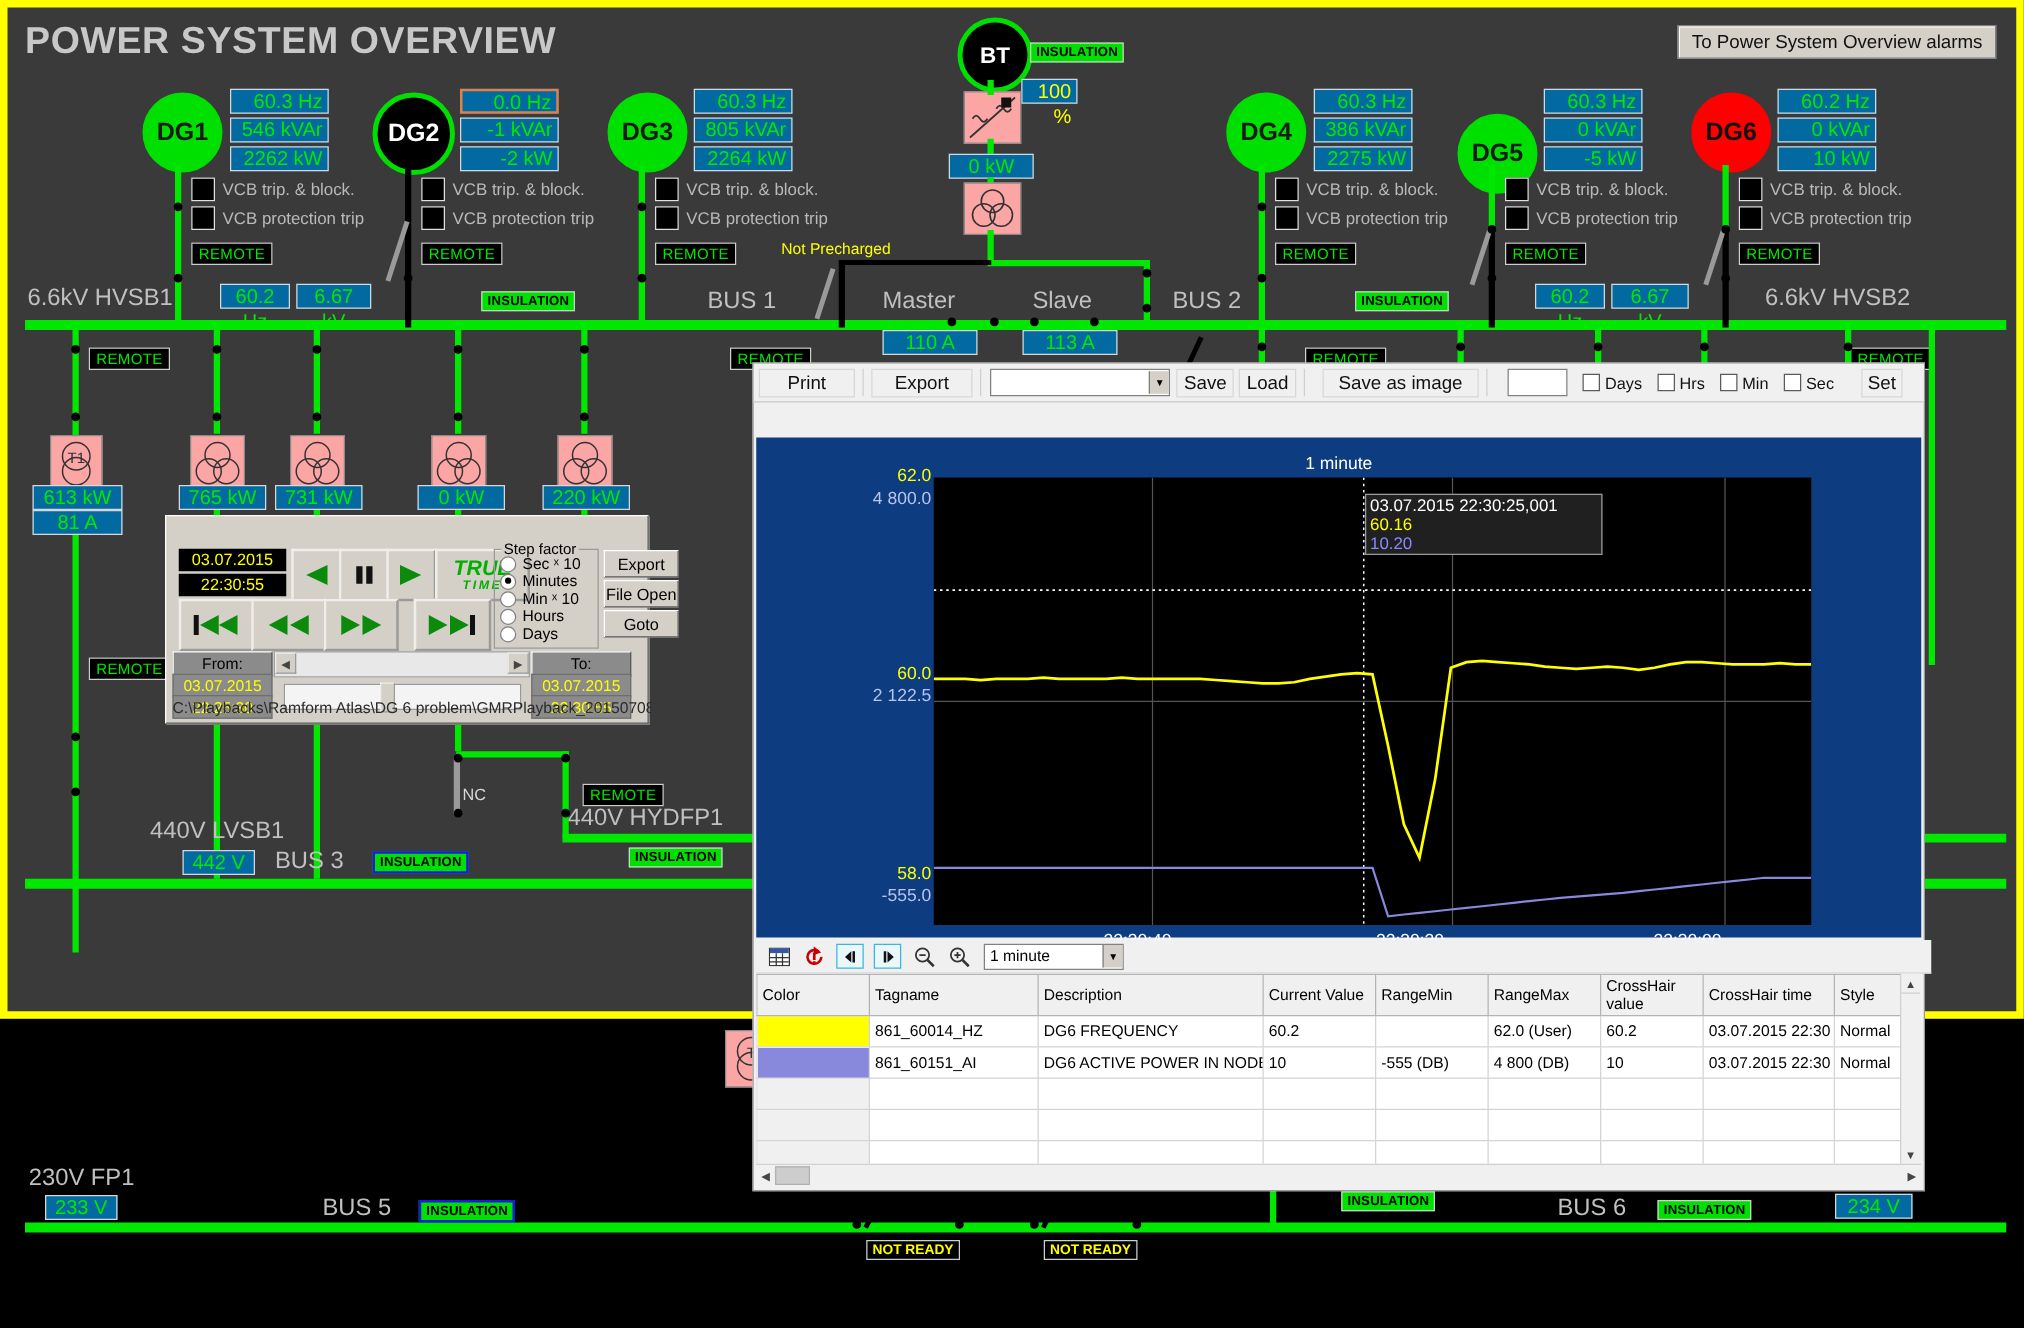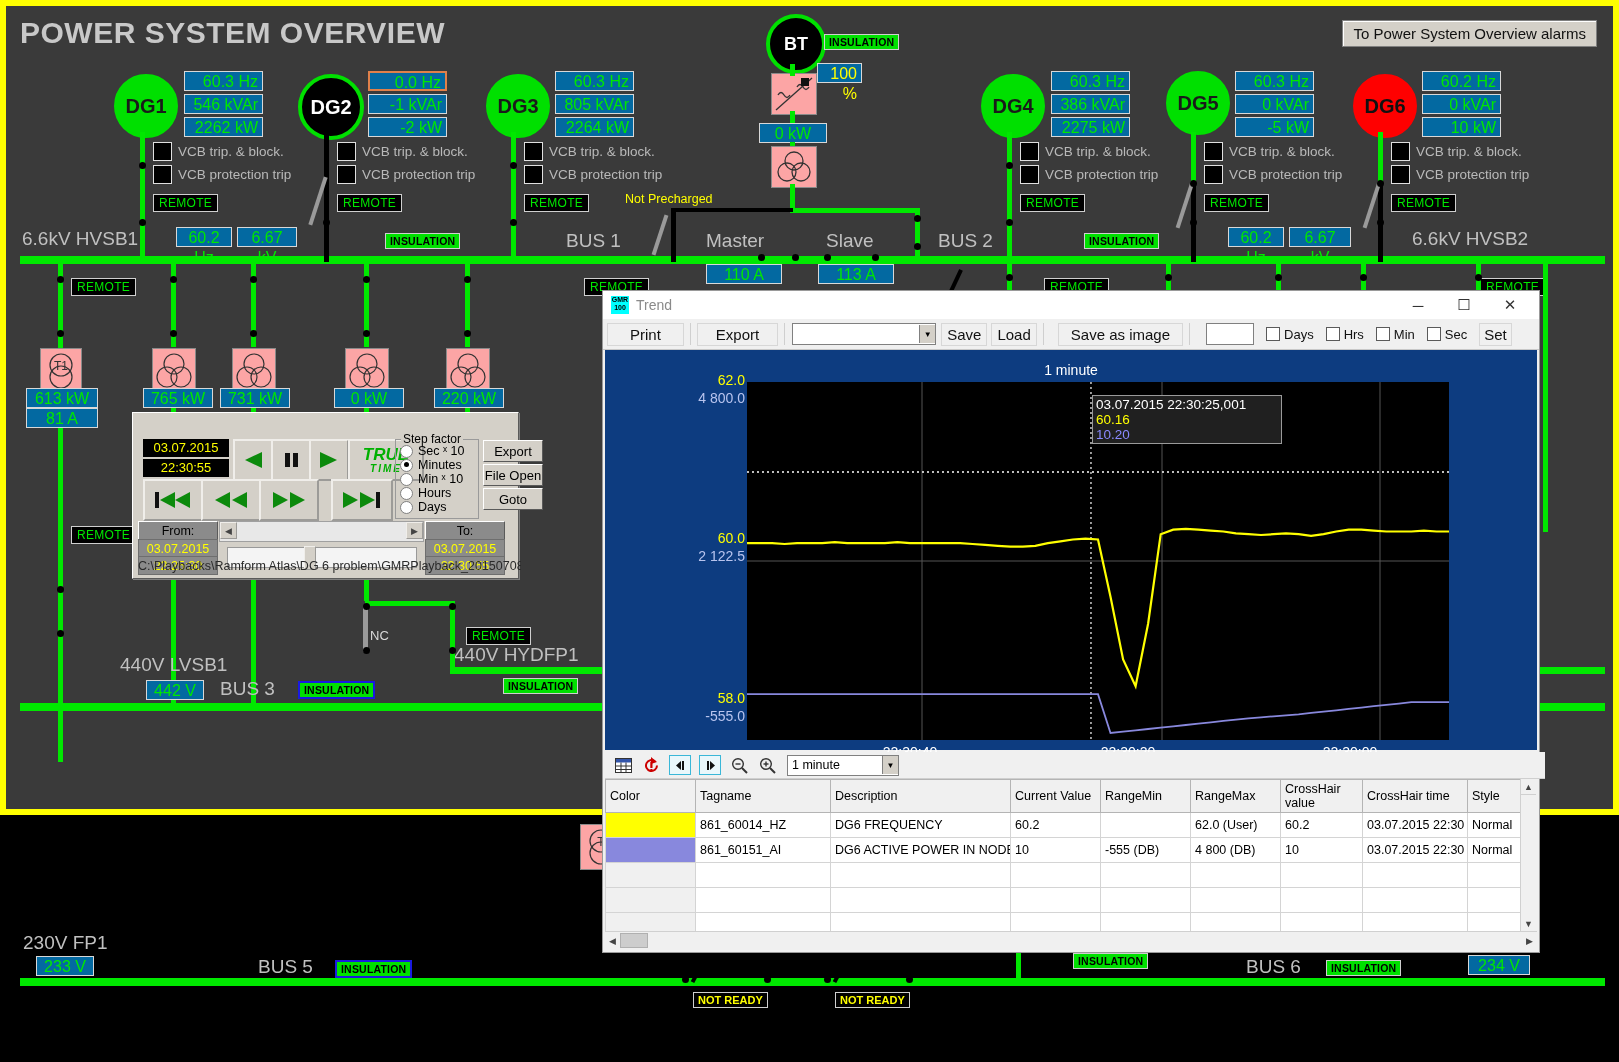--- a/index.html
+++ b/index.html
@@ -181,21 +181,21 @@
   </div>
   <div class="abs cbrow" style="left:1014px;top:159px;">
     <div class="cbx"></div>
     <div class="cblbl">VCB protection trip</div>
   </div>
   <div class="abs remote" style="left:1014px;top:188px;">REMOTE</div>
   <div class="abs wire" style="left:1001px;top:126px;width:5px;height:130px;"></div>
   <div class="abs node" style="left:1000px;top:156px;"></div>
   <div class="abs node" style="left:1000px;top:213px;"></div>
 
-  <div class="abs" style="left:1160px;top:65px;">
+  <div class="abs" style="left:1160px;top:85px;">
     <div class="gen on">DG5</div>
   </div>
   <div class="abs val" style="left:1229px;top:65px;width:79px;">60.3 Hz</div>
   <div class="abs val" style="left:1229px;top:88px;width:79px;">0 kVAr</div>
   <div class="abs val" style="left:1229px;top:111px;width:79px;">-5 kW</div>
   <div class="abs cbrow" style="left:1198px;top:136px;">
     <div class="cbx"></div>
     <div class="cblbl">VCB trip. &amp; block.</div>
   </div>
   <div class="abs cbrow" style="left:1198px;top:159px;">
@@ -506,31 +506,20 @@
       <div class="sbtn" style="background:#d4d0c8;border:1px outset #f0eeea;">◀</div>
       <div class="sbtn" style="background:#d4d0c8;border:1px outset #f0eeea;">▶</div>
     </div>
     <div class="abs" style="left:94px;top:134px;width:188px;height:19px;background:#f4f4f4;border:1px solid #999;">
       <div class="abs" style="left:76px;top:-2px;width:10px;height:22px;background:#d4d0c8;border:1px outset #f0eeea;"></div>
     </div>
     <div class="abs pbpath" style="left:0px;top:146px;top:147px;width:383px;top:146px;">C:\Playbacks\Ramform Atlas\DG 6 problem\GMRPlayback_20150708_0853</div>
   </div>
 
   <div class="abs" id="trend">
-    <div class="titlebar">
-      <div class="gmricon">
-        <div>GMR</div>
-        <div>100</div>
-      </div>
-      <div class="tlabel">Trend</div>
-      <div style="flex:1"></div>
-      <div class="wbtn">─</div>
-      <div class="wbtn">☐</div>
-      <div class="wbtn" style="margin-right:6px;">✕</div>
-    </div>
 
     <div class="toolbar">
       <div class="tbbtn" style="padding:2px 22px;">Print</div>
       <div class="tbsep"></div>
       <div class="tbbtn" style="padding:2px 18px;">Export</div>
       <div class="tbsep"></div>
       <div class="combo" style="width:142px;margin:0 3px;">
         <span style="flex:1;font-size:12px;padding-left:3px;"></span>
         <span class="arrow">▼</span>
       </div>
@@ -549,21 +538,21 @@
         <span class="chklbl">Hrs</span>
       </span>
       <span style="display:flex;align-items:center;margin:0 6px;">
         <span class="chk"></span>
         <span class="chklbl">Min</span>
       </span>
       <span style="display:flex;align-items:center;margin:0 6px;">
         <span class="chk"></span>
         <span class="chklbl">Sec</span>
       </span>
-      <div class="tbbtn" style="padding:2px 4px;margin-left:6px;">Set</div>
+      <div class="tbbtn" style="padding:2px 4px;margin-left:16px;">Set</div>
     </div>
 
     <div class="abs plotbg" style="left:2px;top:59px;width:932px;height:400px;">
       <div class="abs ctitle" style="left:0;top:12px;width:932px;">1 minute</div>
 
       <div class="abs axlbl" style="left:60px;top:22px;width:80px;">62.0</div>
       <div class="abs axlbl2" style="left:40px;top:40px;width:100px;">4 800.0</div>
       <div class="abs axlbl" style="left:60px;top:180px;width:80px;">60.0</div>
       <div class="abs axlbl2" style="left:40px;top:198px;width:100px;">2 122.5</div>
       <div class="abs axlbl" style="left:60px;top:340px;width:80px;">58.0</div>

